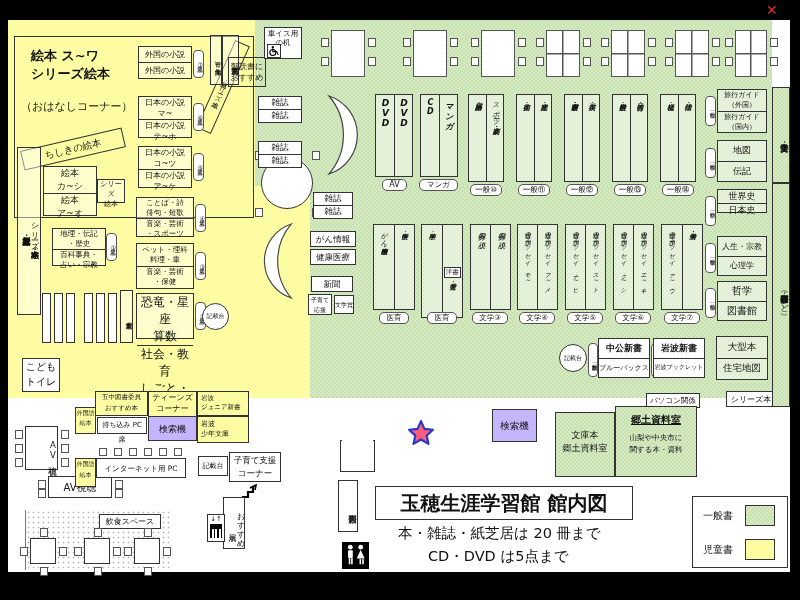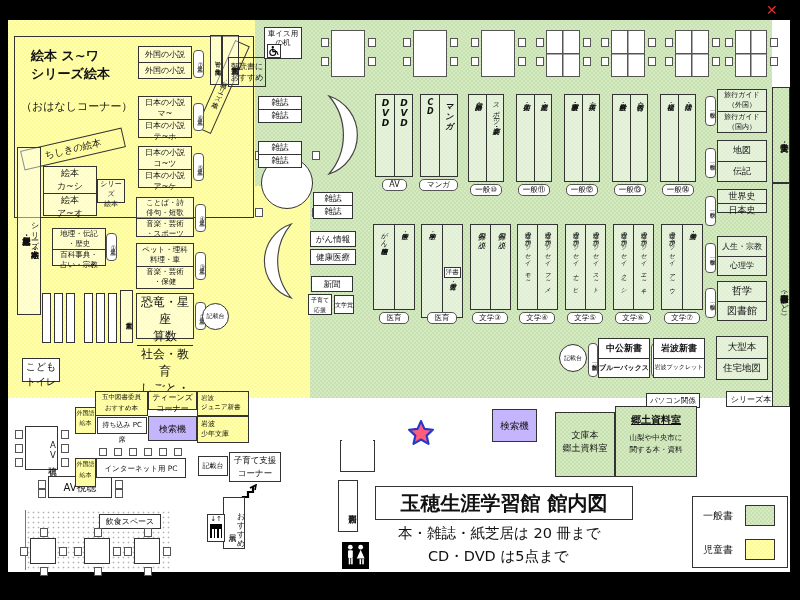--- a/index.html
+++ b/index.html
@@ -180,21 +180,21 @@
 <div class="abs b" style="left:42px;top:293px;width:9px;height:50px;background:#fff"></div>
 <div class="abs b" style="left:54px;top:293px;width:9px;height:50px;background:#fff"></div>
 <div class="abs b" style="left:66px;top:293px;width:9px;height:50px;background:#fff"></div>
 <div class="abs b" style="left:84px;top:293px;width:9px;height:50px;background:#fff"></div>
 <div class="abs b" style="left:96px;top:293px;width:9px;height:50px;background:#fff"></div>
 <div class="abs b" style="left:108px;top:293px;width:9px;height:50px;background:#fff"></div>
 <div class="abs tint v c" style="left:120px;top:290px;width:13px;height:53px;font-size:6.5px">
     <span>児童大型本</span>
   </div>
 
-<div class="abs wb c" style="left:22px;top:358px;width:38px;height:24px;font-size:10px;line-height:1.5">
+<div class="abs wb c" style="left:22px;top:358px;width:38px;height:34px;font-size:10px;line-height:1.5">
   <span>こども</span><br><span style="display:inline">トイレ</span>
 </div>
 
 <div class="abs wb c" style="left:264px;top:27px;width:38px;height:32px;font-size:7.5px;line-height:1.25;padding-top:1px">
   <span>車イス用</span><br><span style="display:inline">の机</span>
   <div class="abs wb" style="left:2px;top:16px;width:14px;height:14px">
     <svg viewBox="0 0 20 20" width="12" height="12">
         <circle cx="8" cy="12.5" r="5" fill="none" stroke="#000" stroke-width="1.8"></circle>
         <circle cx="8" cy="3.5" r="2" fill="#000"></circle>
         <path d="M8 5.5 v5.5 h6.5 l2.5 5.5" fill="none" stroke="#000" stroke-width="1.8"></path>
@@ -418,21 +418,21 @@
   <span>子育て</span><br><span style="display:inline">応援</span>
 </div>
 <div class="abs wb c" style="left:334px;top:295px;width:20px;height:19px;font-size:6px;line-height:18px">文学賞</div>
 
 <div class="abs circle" style="left:559px;top:344px;width:28px;height:28px;font-size:6px;line-height:1.05">記載台</div>
 <div class="abs vbadge" style="left:588px;top:343px;width:10px;height:34px;font-size:5.5px">一般新書</div>
 <div class="abs wb rowbox c" style="left:598px;top:338px;width:52px;height:40px">
   <div style="font-size:9px;font-weight:bold">
       <span>中公新書</span>
     </div>
-  <div style="font-size:7px;font-weight:bold">
+  <div style="font-size:7px;font-weight:normal">
       <span>ブルーバックス</span>
     </div>
 </div>
 <div class="abs vbadge" style="left:651px;top:343px;width:10px;height:34px;font-size:5.5px">一般新書</div>
 <div class="abs wb rowbox c" style="left:653px;top:338px;width:52px;height:40px">
   <div style="font-size:9px;font-weight:bold">
       <span>岩波新書</span>
     </div>
   <div style="font-size:6px">
       <span>岩波ブックレット</span>
@@ -550,21 +550,21 @@
 <div class="abs b2" style="left:692px;top:496px;width:96px;height:72px;background:#fff">
   <div class="abs" style="left:10px;top:12px;font-size:10px">一般書</div>
   <div class="abs zg b" style="left:52px;top:8px;width:30px;height:21px"></div>
   <div class="abs" style="left:10px;top:46px;font-size:10px">児童書</div>
   <div class="abs zy b" style="left:52px;top:42px;width:30px;height:21px"></div>
 </div>
 
 <div class="abs zy b c" style="left:95px;top:391px;width:53px;height:25px;font-size:6.5px;line-height:1.7">
   <span>五中図書委員</span><br><span style="display:inline">おすすめ本</span>
 </div>
-<div class="abs zy b c" style="left:148px;top:391px;width:49px;height:19px;font-size:8px;line-height:1.4">
+<div class="abs zy b c" style="left:148px;top:391px;width:49px;height:36px;font-size:8px;line-height:1.4">
   <span>ティーンズ</span><br><span style="display:inline">コーナー</span>
 </div>
 <div class="abs zy b" style="left:197px;top:391px;width:52px;height:25px;font-size:6.5px;padding:2px 0 0 3px">
   <span>岩波</span><br><span style="display:inline">ジュニア新書</span>
 </div>
 <div class="abs zy b c" style="left:75px;top:407px;width:21px;height:27px;font-size:6px;line-height:1.7">
   <span>外国語</span><br><span style="display:inline">絵本</span>
 </div>
 <div class="abs wb c" style="left:97px;top:417px;width:50px;height:17px;font-size:7px;line-height:15px">持ち込み PC 席</div>
 <div class="abs pink c" style="left:148px;top:416px;width:49px;height:25px;font-size:9px;line-height:24px">検索機</div>

